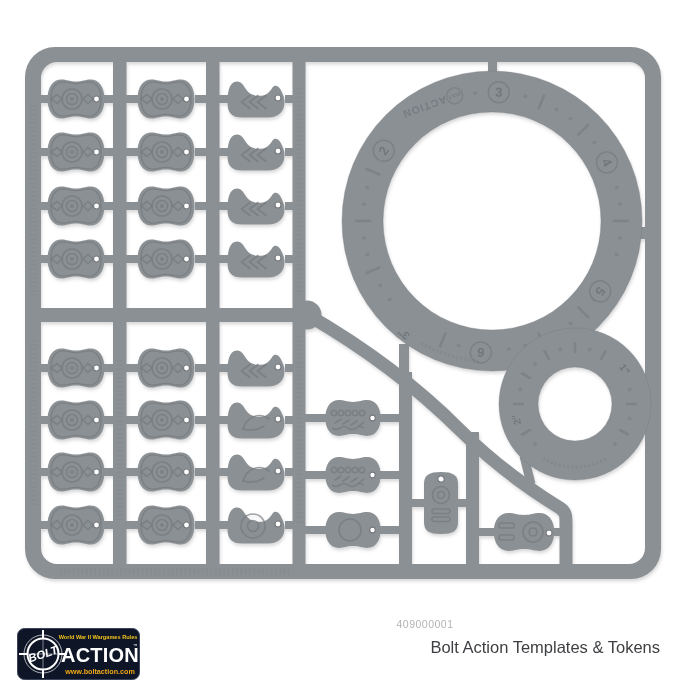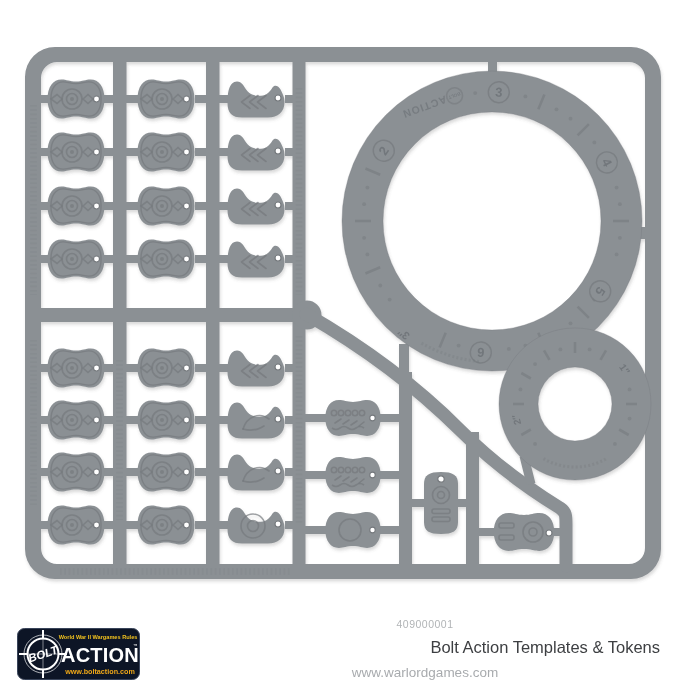--- a/index.html
+++ b/index.html
@@ -356,17 +356,16 @@
   <text x="81" y="11" text-anchor="middle" font-size="5.6" font-weight="bold" fill="var(--logo-yellow)">World War II Wargames Rules</text>
   <text x="44" y="34" font-size="20" font-weight="900" letter-spacing="0.2" fill="#fff">ACTION</text>
   <text x="116" y="19" font-size="4.5" fill="#fff">™</text>
   <text x="83" y="46" text-anchor="middle" font-size="7.2" font-weight="bold" fill="var(--logo-orange)">www.boltaction.com</text>
 </svg>
 
 
 <div id="footer-caption">
   <div class="code">409000001</div>
   <div class="title">Bolt Action Templates &amp; Tokens</div>
-  <div class="url">www.warlordgames.com</div>
 </div>
 
 
 
 
 </body></html>

